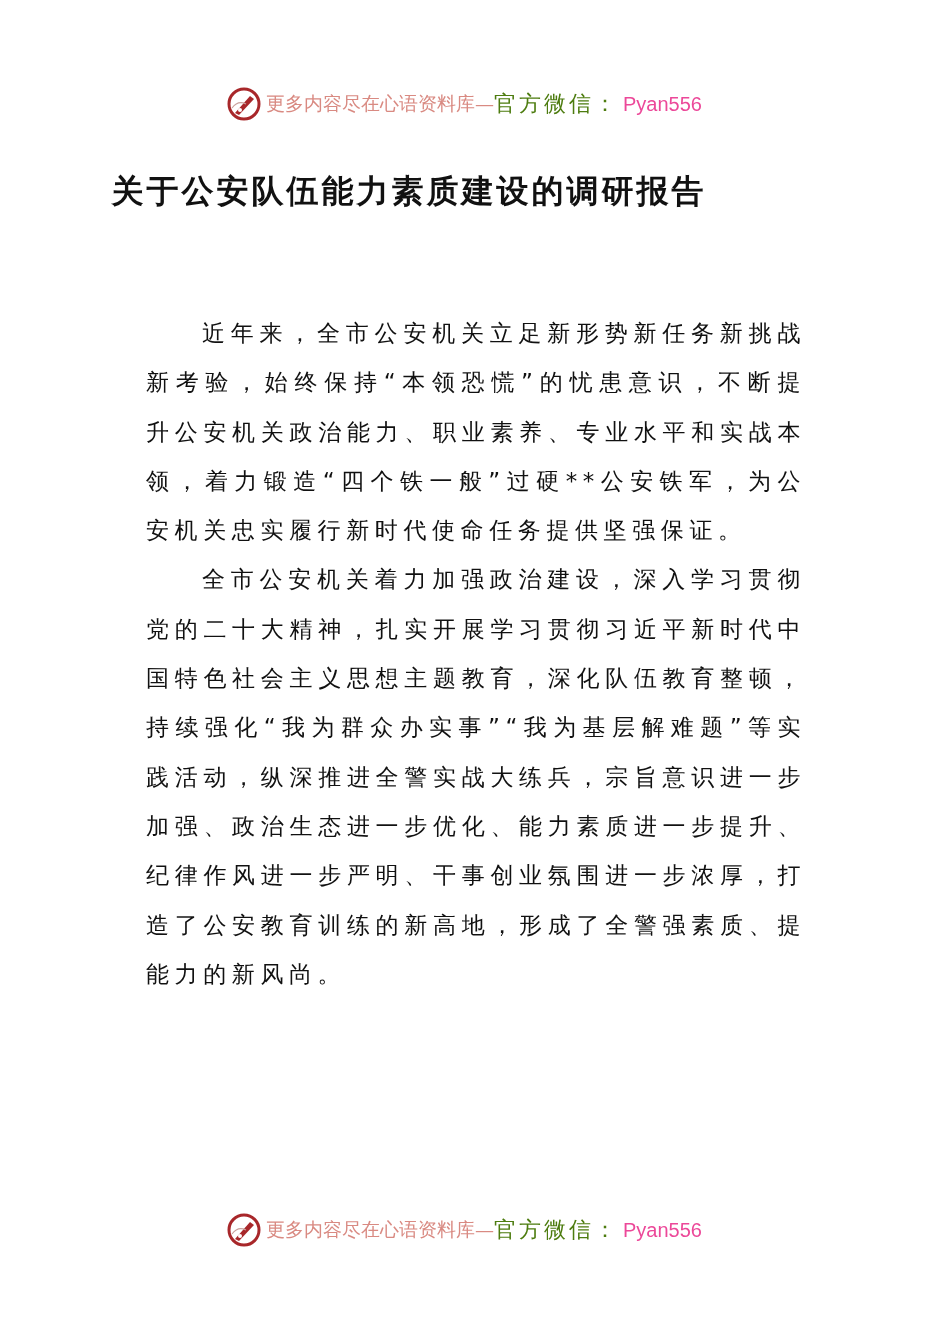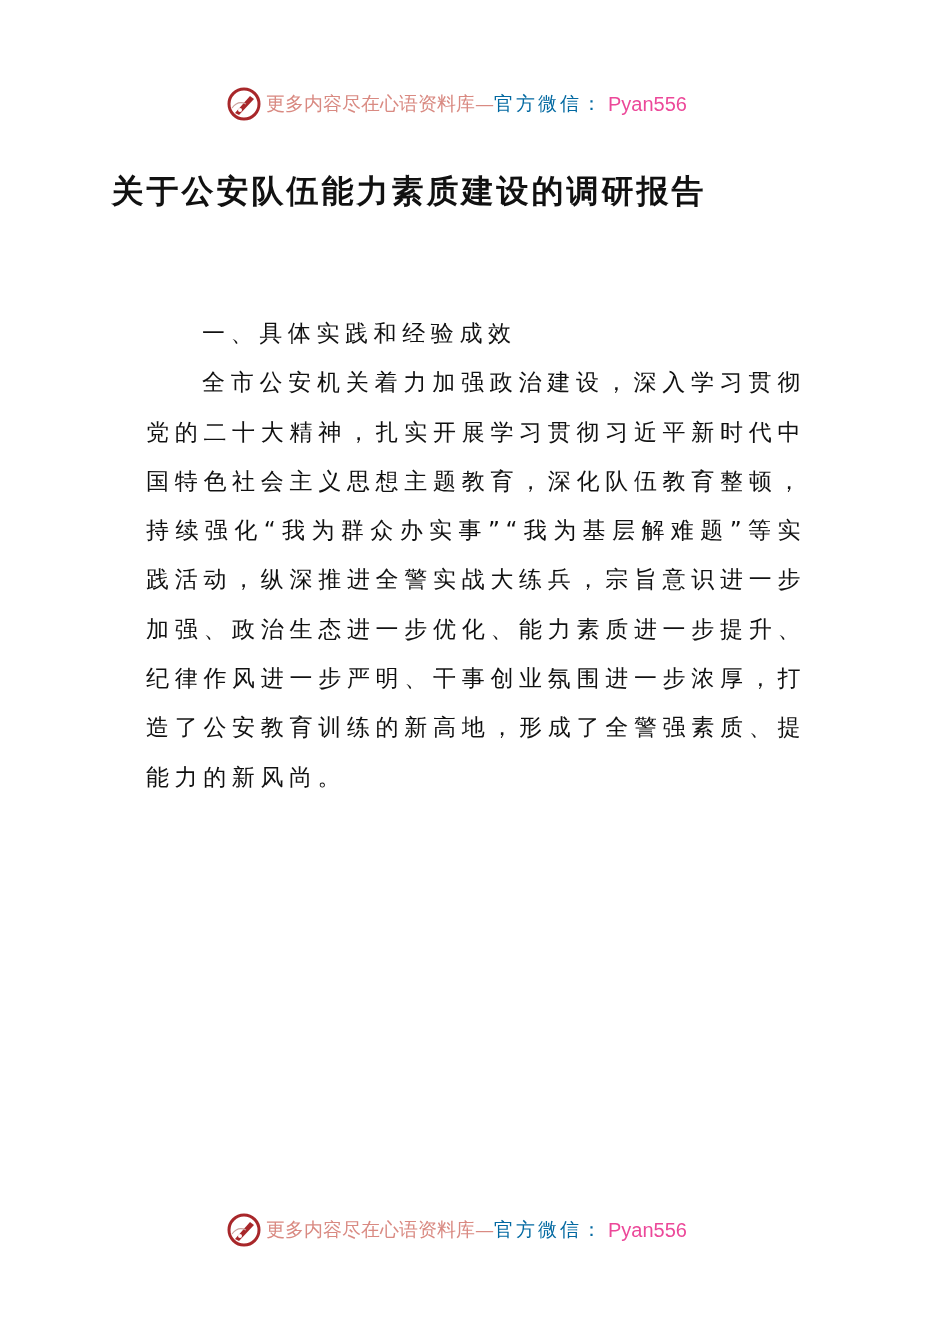--- a/index.html
+++ b/index.html
@@ -4,21 +4,21 @@
 <style>
   html, body { margin: 0; padding: 0; background: #ffffff; }
   body { width: 950px; height: 1344px; position: relative; overflow: hidden;
          font-family: "DejaVu Sans", "Liberation Sans", sans-serif; color: #111; }
   .watermark { position: absolute; left: 226px; height: 44px; display: flex; align-items: center; }
   .watermark.top { top: 82px; }
   .watermark.bottom { top: 1208px; }
   .wm-logo { width: 36px; height: 36px; margin-right: 4px; display: inline-block; }
   .wm-red { color: #d98a82; font-family: Liberation Mono, monospace; font-size: 19px; letter-spacing: 0px; }
   .wm-dash { color: #d98a82; font-size: 19px; font-family: "DejaVu Serif", serif; }
-  .wm-gray { color: #0369a1; font-family: "DejaVu Serif", "Liberation Serif", serif; font-size: 19px; letter-spacing: 3px; }
+  .wm-gray { color: #4d7c0f; font-family: "DejaVu Serif", "Liberation Serif", serif; font-size: 22px; letter-spacing: 3px; }
   .wm-id { color: #ec4899; font-family: "Liberation Sans", sans-serif; font-size: 20px; margin-left: 4px; }
   .title { position: absolute; top: 170px; left: 0; width: 818px; text-align: center;
            font-family: "DejaVu Sans", sans-serif; font-size: 32px; font-weight: bold; letter-spacing: 3px; color: #111; }
   .body { position: absolute; top: 309px; left: 146px; width: 660px; }
   .para { font-size: 23px; line-height: 49.3px; letter-spacing: 5.6px; margin: 0; text-align: justify;
           text-align-last: left; font-family: "DejaVu Sans", sans-serif; font-weight: normal; color: #111; }
   .indent { text-indent: 56px; }
 </style>
 </head>
 <body>
@@ -32,21 +32,21 @@
   </svg>
   <span class="wm-red">更多内容尽在心语资料库</span>
   <span class="wm-dash">—</span>
   <span class="wm-gray">官方微信：</span>
   <span class="wm-id">Pyan556</span>
 </div>
 
 <div class="title">关于公安队伍能力素质建设的调研报告</div>
 
 <div class="body">
-  <p class="para indent">一、具体实践和经验成效</p>
+  <p class="para indent">近年来，全市公安机关立足新形势新任务新挑战新考验，始终保持“本领恐慌”的忧患意识，不断提升公安机关政治能力、职业素养、专业水平和实战本领，着力锻造“四个铁一般”过硬**公安铁军，为公安机关忠实履行新时代使命任务提供坚强保证。</p>
   <p class="para indent">全市公安机关着力加强政治建设，深入学习贯彻党的二十大精神，扎实开展学习贯彻习近平新时代中国特色社会主义思想主题教育，深化队伍教育整顿，持续强化“我为群众办实事”“我为基层解难题”等实践活动，纵深推进全警实战大练兵，宗旨意识进一步加强、政治生态进一步优化、能力素质进一步提升、纪律作风进一步严明、干事创业氛围进一步浓厚，打造了公安教育训练的新高地，形成了全警强素质、提能力的新风尚。</p>
 </div>
 
 <div class="watermark bottom">
   <svg class="wm-logo" viewBox="0 0 36 36">
     <circle cx="18" cy="18" r="15" fill="none" stroke="#a8272a" stroke-width="3"></circle>
     <path d="M9 27 L24 10 L28 13 L13 29 Z" fill="#a8272a"></path>
     <path d="M6 22 Q12 14 20 18" fill="none" stroke="#c9a09c" stroke-width="1.2"></path>
     <circle cx="14" cy="24" r="2" fill="#ffffff"></circle>
   </svg>

